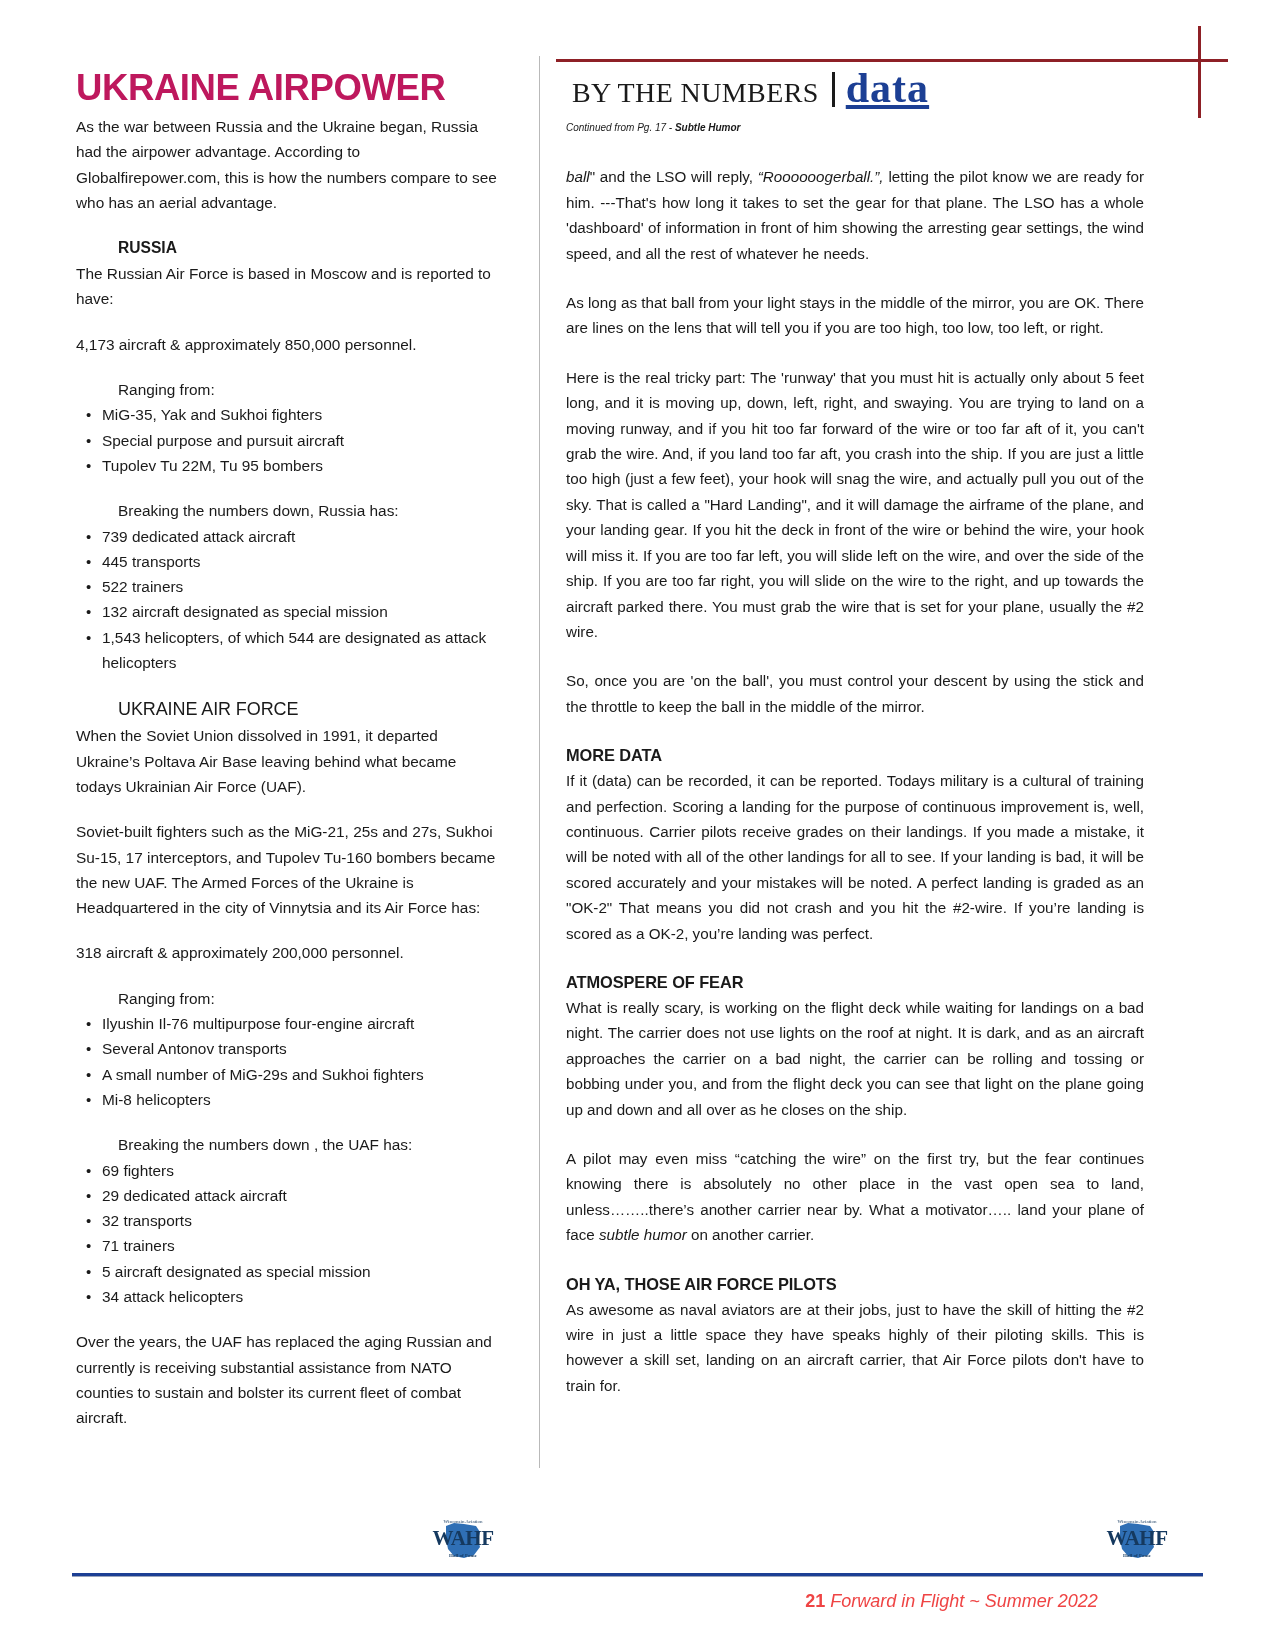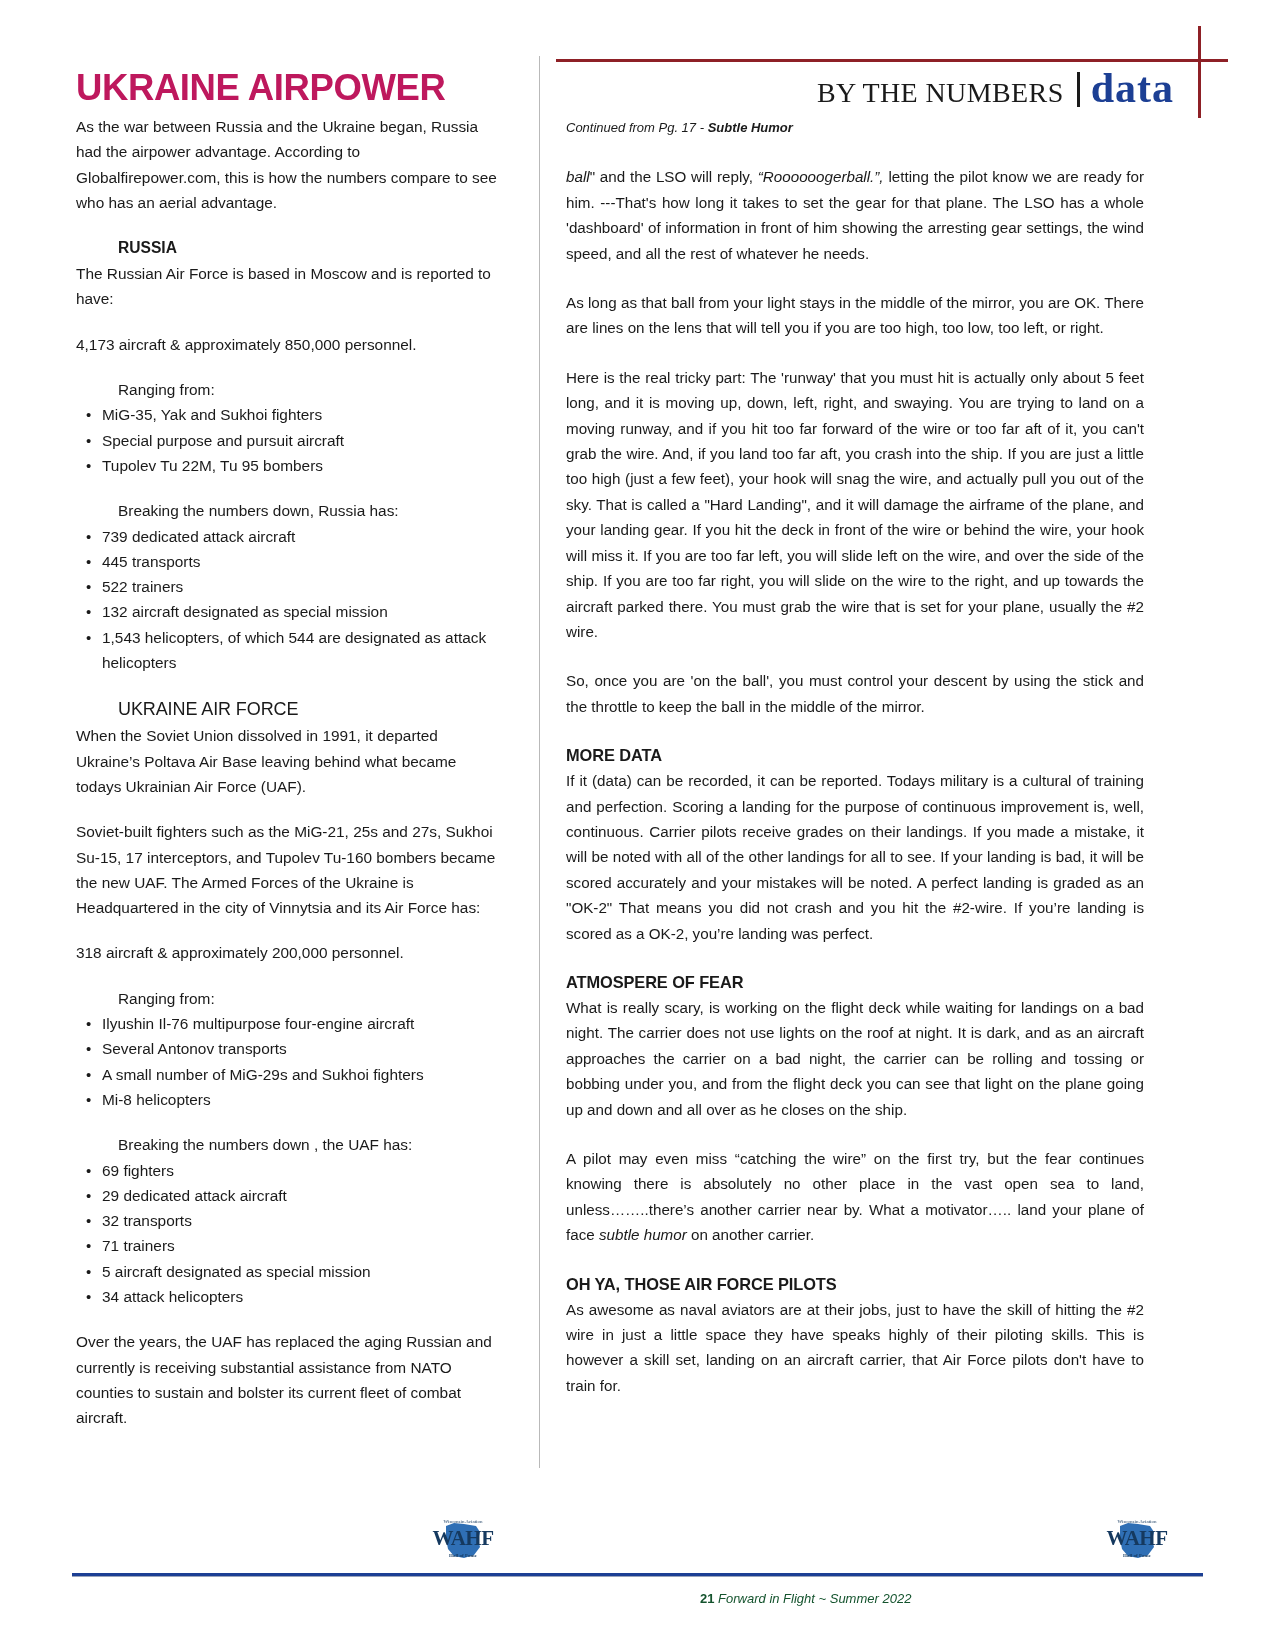--- a/index.html
+++ b/index.html
@@ -43,27 +43,27 @@
   .masthead-tick {
     position: absolute;
     left: 642px;
     top: -22px;
     width: 3px;
     height: 92px;
     background: #8e2026;
   }
   .masthead-titles {
     position: absolute;
-    left: 4px;
+    left: 16px;
     top: 16px;
     width: 614px;
     height: 60px;
     display: flex;
     align-items: baseline;
-    justify-content: flex-end;
+    justify-content: flex-start;
   }
   .by-the-numbers {
     font-family: "Liberation Serif", serif;
     font-size: 28px;
     letter-spacing: 0.4px;
     color: #1a1a1a;
     white-space: nowrap;
   }
   .masthead-divider {
     display: inline-block;
@@ -74,20 +74,21 @@
     position: relative;
     top: 5px;
   }
   .data-word {
     font-family: "Liberation Serif", serif;
     font-weight: bold;
     font-size: 42px;
     color: #1c3f94;
     letter-spacing: 1px;
     white-space: nowrap;
+    text-decoration: underline;
   }
 
   
   .col-rule {
     position: absolute;
     left: 539px;
     top: 56px;
     width: 1px;
     height: 1412px;
     background: #b9b9b9;
@@ -157,21 +158,21 @@
     position: absolute;
     left: 566px;
     top: 115px;
     width: 578px;
     font-size: 15.2px;
     line-height: 25.4px;
     color: #1a1a1a;
   }
   .continued {
     font-style: italic;
-    font-size: 13px;
+    font-size: 10px;
     margin: 0 0 26px 0;
   }
   .continued b { font-style: italic; font-weight: bold; }
   .col-right p {
     margin: 0 0 24px 0;
     text-align: justify;
   }
   .col-right h3 {
     font-size: 16.4px;
     font-weight: bold;
@@ -198,23 +199,23 @@
     top: 1576px;
     width: 1131px;
     height: 1px;
     background: #9aa4bb;
   }
   .footer-line {
     position: absolute;
     left: 700px;
     top: 1591px;
     width: 503px;
-    text-align: left;
-    font-size: 13px;
-    color: #14532d;
+    text-align: center;
+    font-size: 18px;
+    color: #ef4444;
     font-style: italic;
   }
   .footer-line .pg {
     font-style: normal;
     font-weight: bold;
   }
 
   
   .wahf {
     position: absolute;

